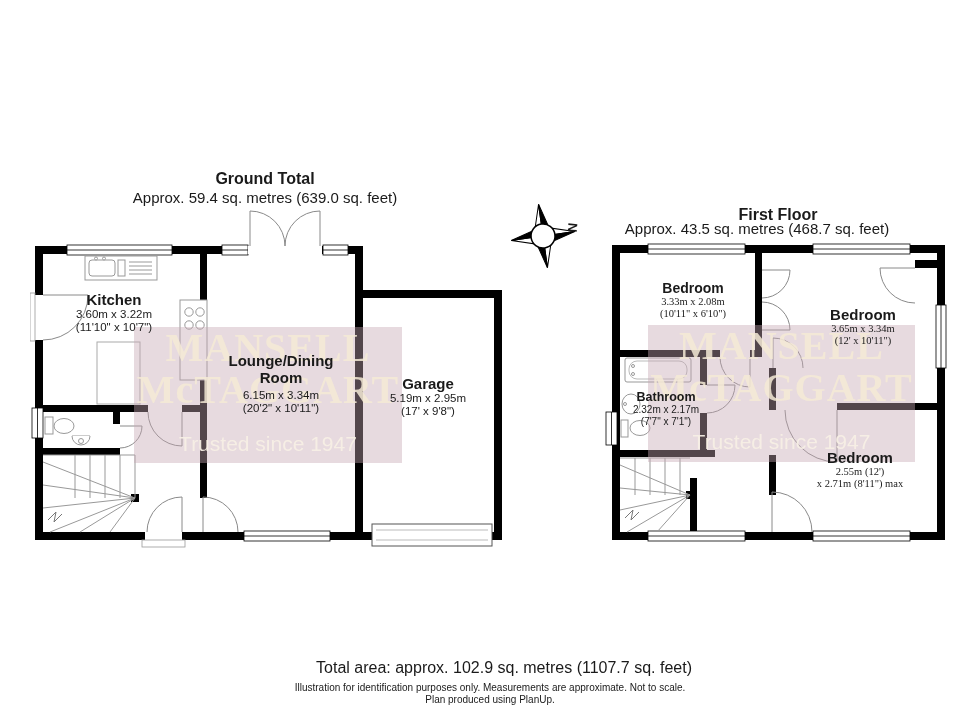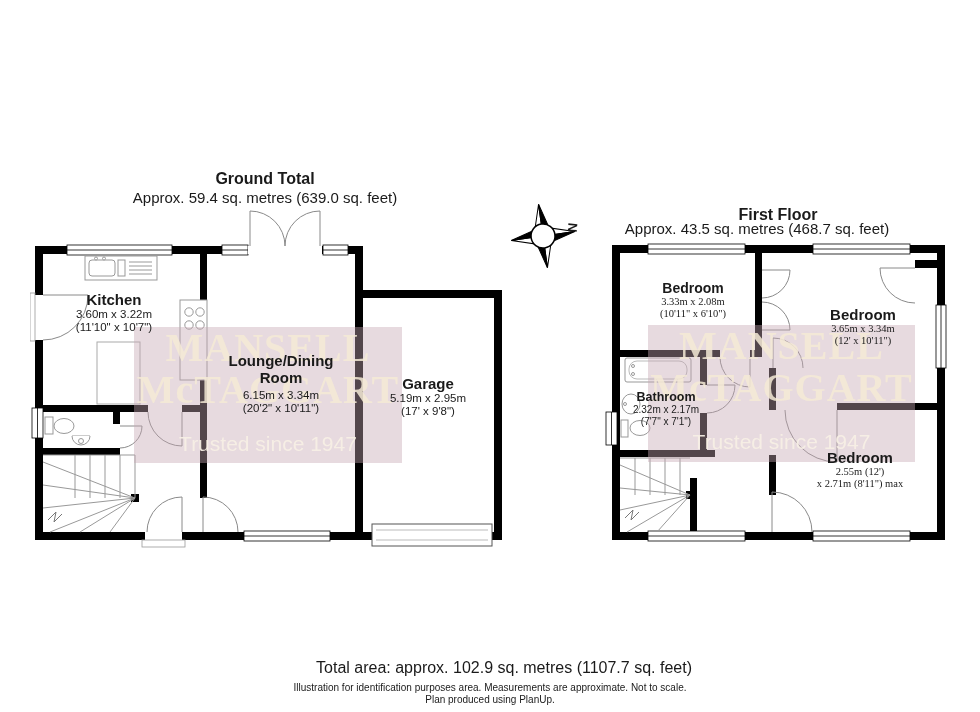--- a/index.html
+++ b/index.html
@@ -279,16 +279,16 @@
     <div class="rd-xs">2.32m x 2.17m</div>
     <div class="rd-xs">(7'7" x 7'1")</div>
   </div>
   <div class="abs ctr lbl room-label" style="left:860px;top:449px;">
     <div class="rn">Bedroom</div>
     <div class="rd-sm">2.55m (12')</div>
     <div class="rd-sm">x 2.71m (8'11") max</div>
   </div>
 
   <div class="abs ctr lbl total" style="left:490px;top:659px;margin-left:14px;">Total area: approx. 102.9 sq. metres (1107.7 sq. feet)</div>
-  <div class="abs ctr lbl small" style="left:490px;top:682px;">Illustration for identification purposes area. Measurements are approximate. Not to scale.</div>
+  <div class="abs ctr lbl small" style="left:490px;top:682px;">Illustration for identification purposes only. Measurements are approximate. Not to scale.</div>
   <div class="abs ctr lbl small" style="left:490px;top:694px;">Plan produced using PlanUp.</div>
 
 </div>
 
 </body></html>

